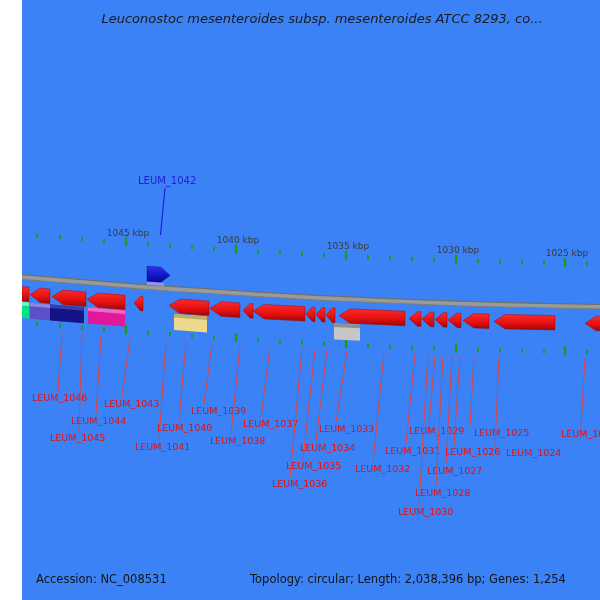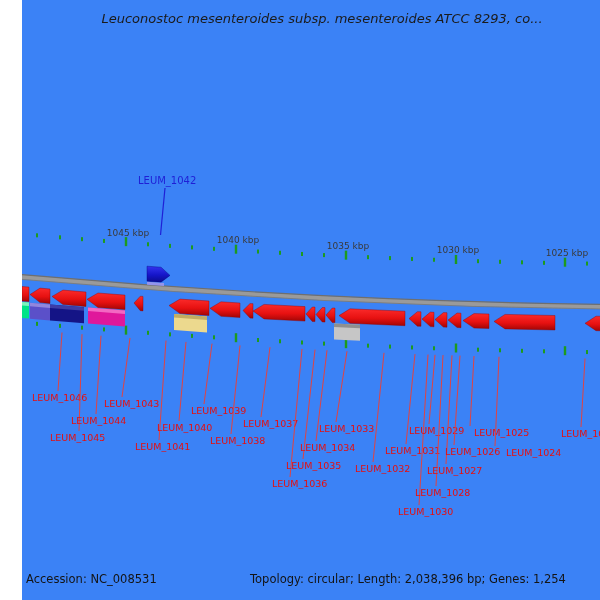--- a/index.html
+++ b/index.html
@@ -1,21 +1,21 @@
 <!DOCTYPE html>
 <html><head>
 <meta charset="utf-8">
 <style>
   html,body{margin:0;padding:0;background:#ffffff;}
   .stage{position:relative;width:600px;height:600px;background:#3b82f6;overflow:hidden;
          font-family:"DejaVu Sans","Liberation Sans",sans-serif;margin-left:22px;}
   .title{position:absolute;top:11px;left:0;width:100%;text-align:center;
          font-size:13px;font-style:italic;color:#1b1b1b;white-space:nowrap;}
   .footer{position:absolute;top:572px;left:0;width:100%;font-size:11.5px;color:#141414;}
-  .footer .acc{position:absolute;left:4px;top:0;white-space:nowrap;text-align:right;}
+  .footer .acc{position:absolute;left:14px;top:0;white-space:nowrap;text-align:right;}
   .footer .topo{position:absolute;left:228px;top:0;white-space:nowrap;}
   svg{position:absolute;top:0;left:0;}
 </style>
 </head>
 <body>
 
 <div class="stage">
   <div class="title">Leuconostoc mesenteroides subsp. mesenteroides ATCC 8293, co...</div>
 
   <svg id="genome-svg" width="600" height="600" viewBox="0 0 600 600">

